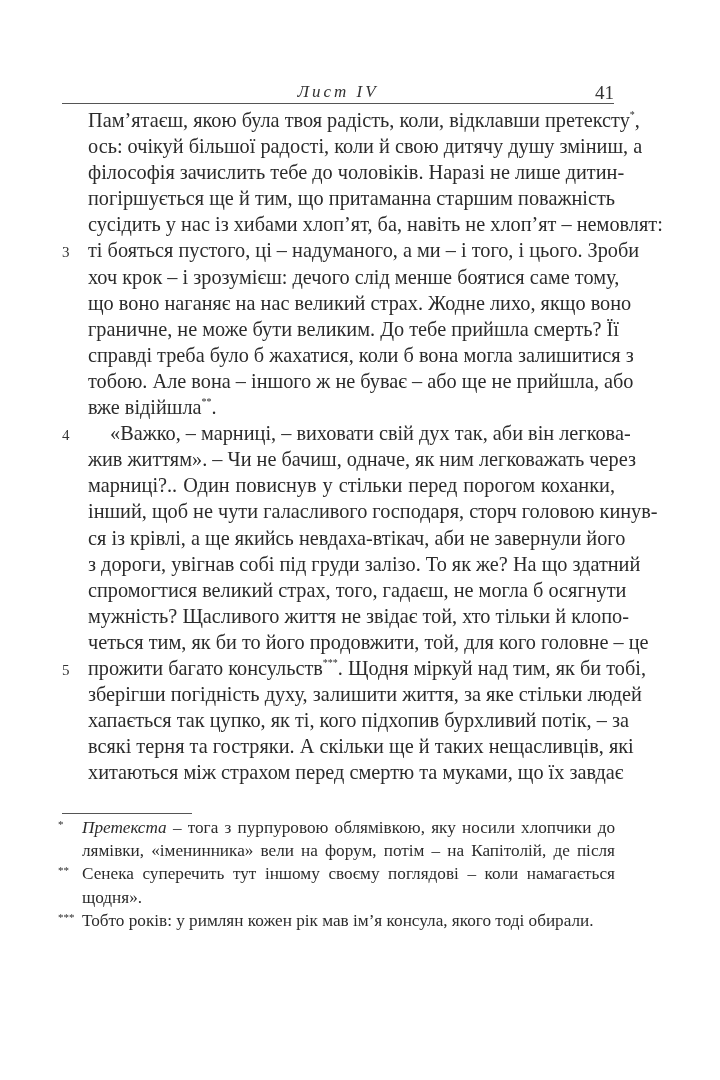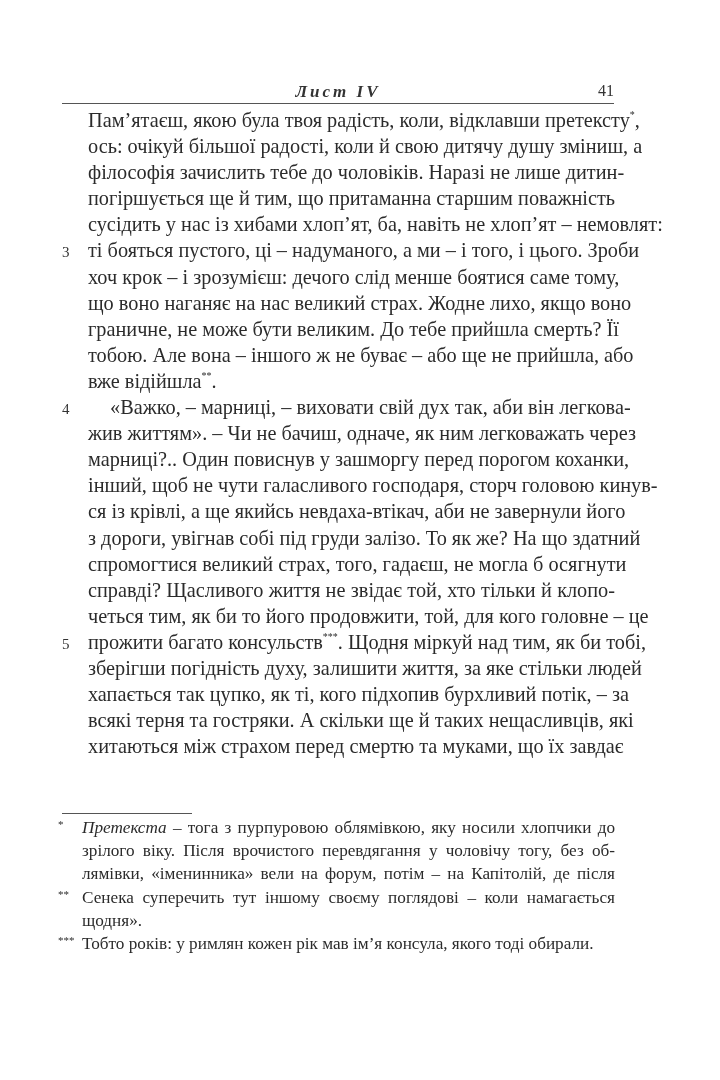--- a/index.html
+++ b/index.html
@@ -27,28 +27,27 @@
       position: absolute;
       left: 0;
       right: 0;
       top: 2px;
       text-align: center;
       font-family: "Liberation Serif", "DejaVu Serif", serif;
       font-style: italic;
       font-size: 17px;
       letter-spacing: 3px;
       color: #333;
-      font-weight: bold;
     }
     .page-number {
       position: absolute;
       right: 0;
       top: 2px;
       font-family: "Liberation Serif", "DejaVu Serif", serif;
-      font-size: 16px;
+      font-size: 19px;
       color: #333;
     }
     .body-text {
       position: absolute;
       left: 88px;
       width: 527px;
       top: 107px;
       font-family: "Liberation Serif", "DejaVu Serif", serif;
       font-size: 20.3px;
       line-height: 26.1px;
@@ -128,44 +127,44 @@
 <div class="body-text" id="body-text">
     <span class="line"><span>Пам’ятаєш, якою була твоя радість, коли, відклавши претексту</span><sup>*</sup><span>,</span></span>
     <span class="line"><span>ось: очікуй більшої радості, коли й свою дитячу душу зміниш, а</span></span>
     <span class="line"><span>філософія зачислить тебе до чоловіків. Наразі не лише дитин-</span></span>
     <span class="line"><span>погіршується ще й тим, що притаманна старшим поважність</span></span>
     <span class="line"><span>сусідить у нас із хибами хлоп’ят, ба, навіть не хлоп’ят – немовлят:</span></span>
     <span class="line"><span class="margin-num">3</span><span>ті бояться пустого, ці – надуманого, а ми – і того, і цього. Зроби</span></span>
     <span class="line"><span>хоч крок – і зрозумієш: дечого слід менше боятися саме тому,</span></span>
     <span class="line"><span>що воно наганяє на нас великий страх. Жодне лихо, якщо воно</span></span>
     <span class="line"><span>граничне, не може бути великим. До тебе прийшла смерть? Її</span></span>
+    <span class="line"><span>справді треба було б жахатися, коли б вона могла залишитися з</span></span>
     <span class="line"><span>тобою. Але вона – іншого ж не буває – або ще не прийшла, або</span></span>
     <span class="line last"><span>вже відійшла</span><sup>**</sup><span>.</span></span>
     <span class="line indent"><span class="margin-num">4</span><span>«Важко, – марниці, – виховати свій дух так, аби він легкова-</span></span>
     <span class="line"><span>жив життям». – Чи не бачиш, одначе, як ним легковажать через</span></span>
-    <span class="line"><span>марниці?.. Один повиснув у зашморгу перед порогом коханки,</span></span>
+    <span class="line"><span>марниці?.. Один повиснув у стільки перед порогом коханки,</span></span>
     <span class="line"><span>інший, щоб не чути галасливого господаря, сторч головою кинув-</span></span>
     <span class="line"><span>ся із крівлі, а ще якийсь невдаха-втікач, аби не завернули його</span></span>
     <span class="line"><span>з дороги, увігнав собі під груди залізо. То як же? На що здатний</span></span>
     <span class="line"><span>спромогтися великий страх, того, гадаєш, не могла б осягнути</span></span>
-    <span class="line"><span>справді? Щасливого життя не звідає той, хто тільки й клопо-</span></span>
+    <span class="line"><span>мужність? Щасливого життя не звідає той, хто тільки й клопо-</span></span>
     <span class="line"><span>четься тим, як би то його продовжити, той, для кого головне – це</span></span>
     <span class="line"><span class="margin-num">5</span><span>прожити багато консульств</span><sup>***</sup><span>. Щодня міркуй над тим, як би тобі,</span></span>
     <span class="line"><span>зберігши погідність духу, залишити життя, за яке стільки людей</span></span>
     <span class="line"><span>хапається так цупко, як ті, кого підхопив бурхливий потік, – за</span></span>
     <span class="line"><span>всякі терня та гостряки. А скільки ще й таких нещасливців, які</span></span>
     <span class="line"><span>хитаються між страхом перед смертю та муками, що їх завдає</span></span>
   </div>
 
 <div class="fn-rule"></div>
 
 <div class="footnotes" id="footnotes">
     <div>
       <span class="fn-line"><span class="fn-marker">*</span><em>Претекста</em><span> – тога з пурпуровою облямівкою, яку носили хлопчики до</span></span>
-      <span class="fn-line"><span>зрілого віку. Після врочистого перевдягання у чоловічу тогу, без об-</span></span>
       <span class="fn-line"><span>лямівки, «іменинника» вели на форум, потім – на Капітолій, де після</span></span>
     </div>
     <div>
       <span class="fn-line"><span class="fn-marker">**</span><span>Сенека суперечить тут іншому своєму поглядові – коли намагається</span></span>
       <span class="fn-line last"><span>щодня».</span></span>
     </div>
     <div>
       <span class="fn-line last"><span class="fn-marker">***</span><span>Тобто років: у римлян кожен рік мав ім’я консула, якого тоді обирали.</span></span>
     </div>
   </div>

